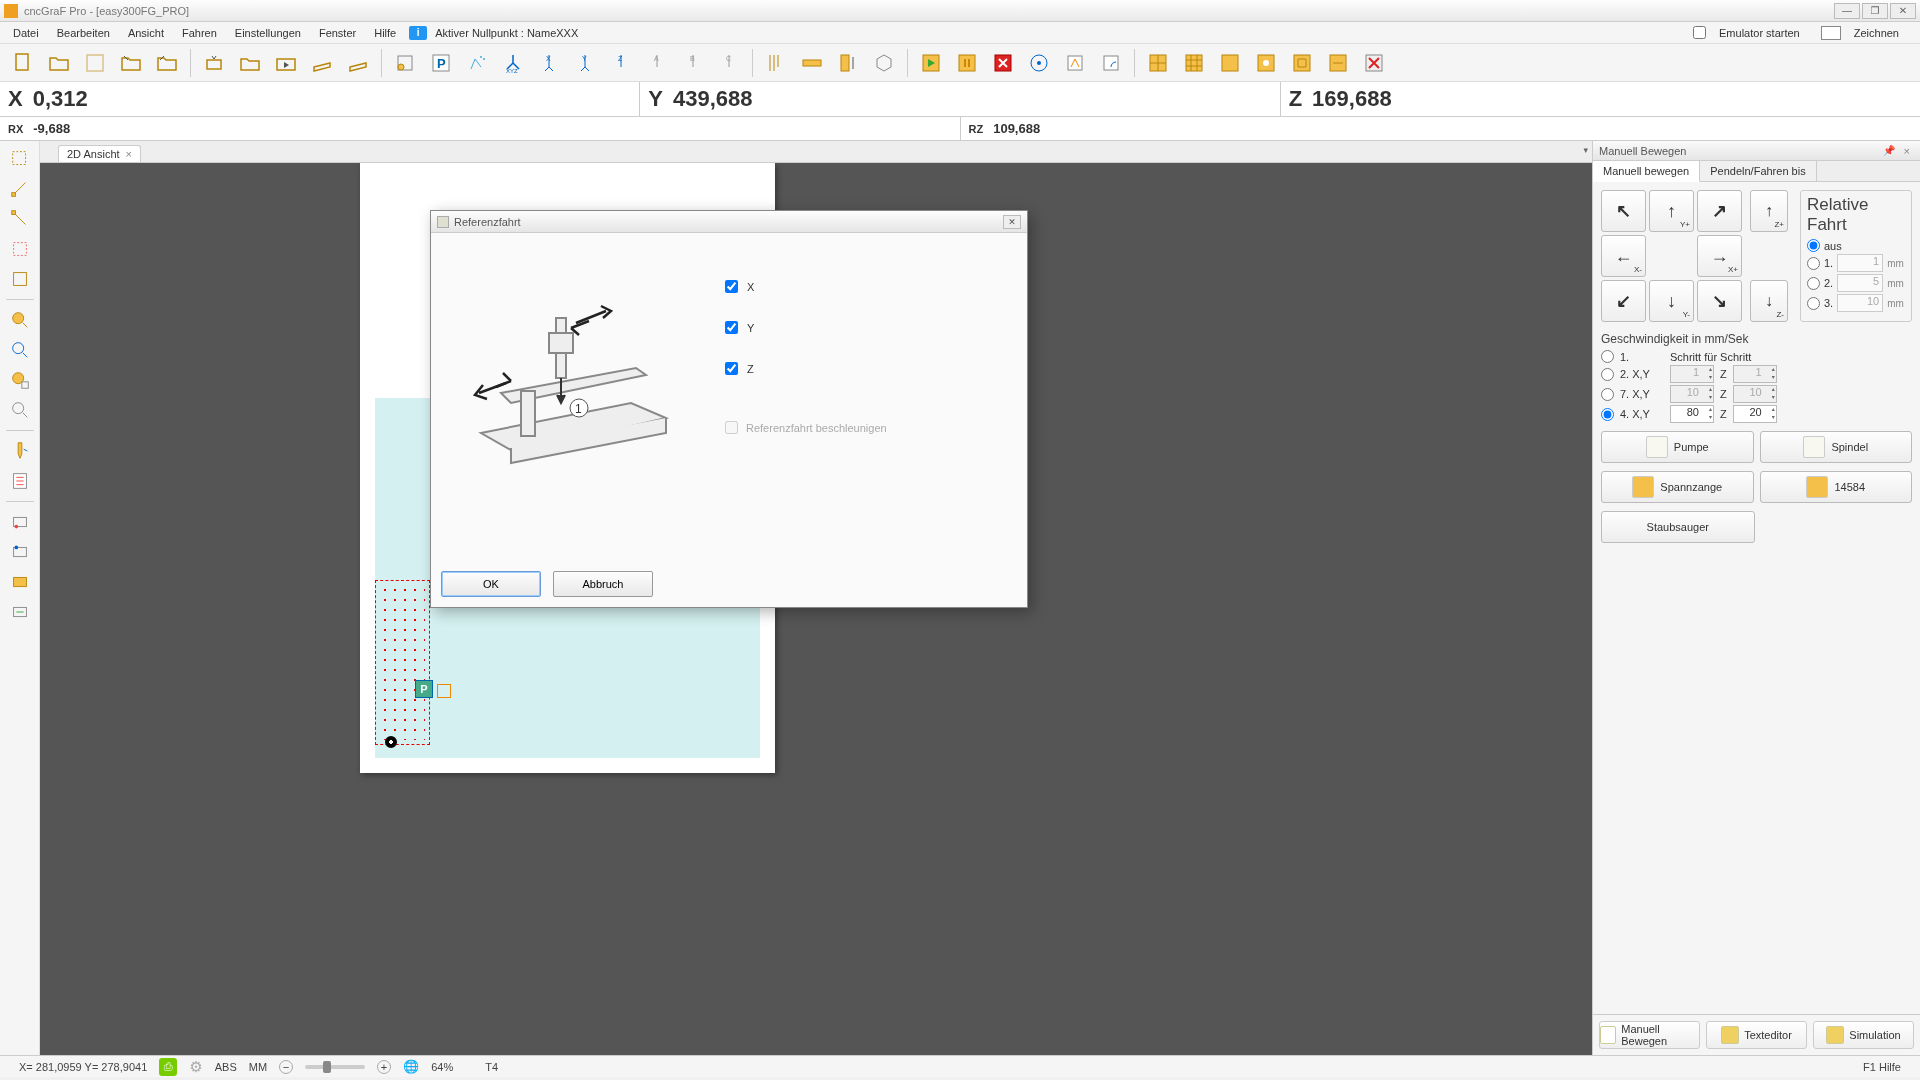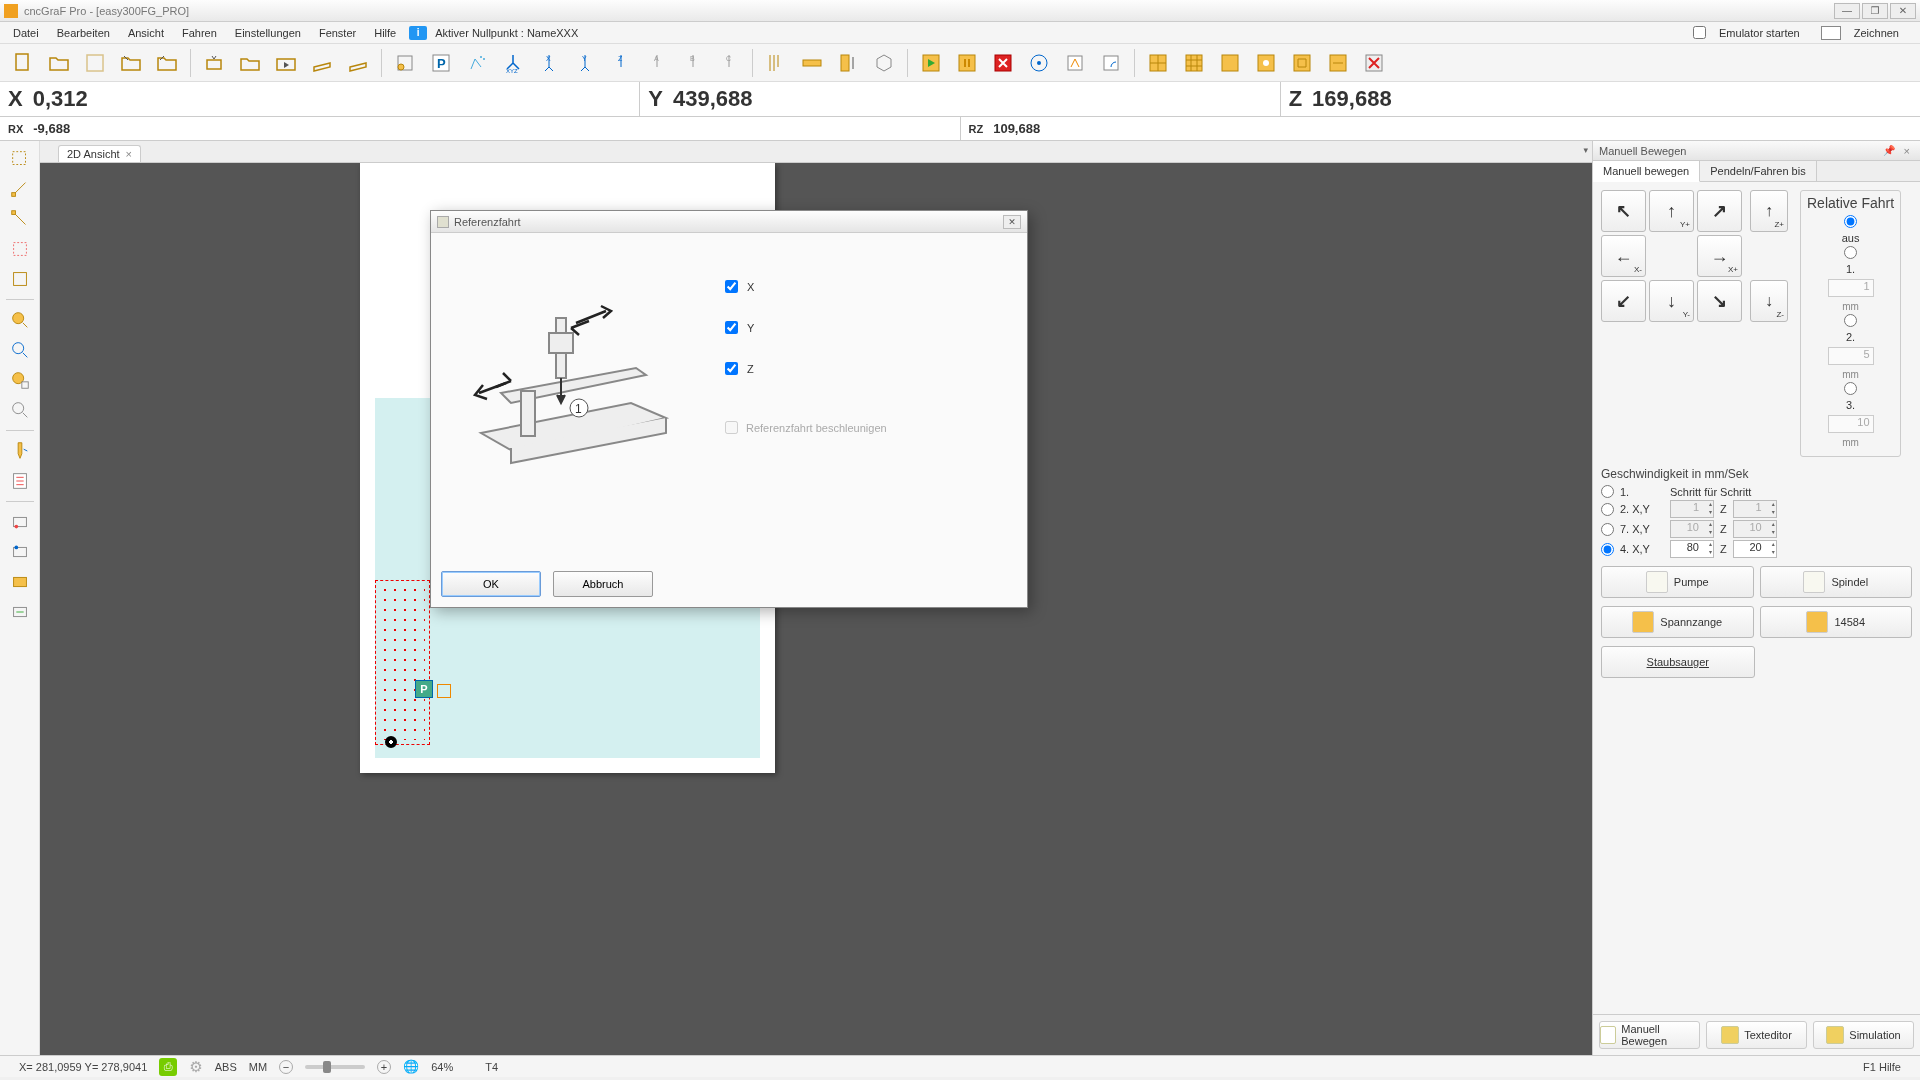--- a/index.html
+++ b/index.html
@@ -73,38 +73,38 @@
 
 .jogpad { display: flex; gap: 8px; }
 .joggrid { display: grid; grid-template-columns: repeat(3, 45px); grid-template-rows: repeat(3, 42px); gap: 3px; }
 .jogbtn { border: 1px solid #bbb; background: linear-gradient(#fff,#eee); border-radius: 3px; display: flex; align-items: center; justify-content: center; font-size: 18px; font-weight: bold; cursor: pointer; position: relative; }
 .jogbtn .sub { position: absolute; bottom: 2px; right: 3px; font-size: 8px; font-weight: normal; }
 .zcol { display: flex; flex-direction: column; gap: 3px; }
 .zbtn { width: 38px; height: 42px; border: 1px solid #bbb; background: linear-gradient(#fff,#eee); border-radius: 3px; display: flex; align-items: center; justify-content: center; font-size: 16px; position: relative; }
 .zbtn .sub { position: absolute; bottom: 2px; right: 3px; font-size: 8px; }
 
 .relgroup { border: 1px solid #ccc; border-radius: 3px; padding: 4px 6px 6px; margin-left: 4px; }
-.relgroup .gtitle { font-size: 14px; color: #444; margin-bottom: 4px; }
-.relrow { display: flex; align-items: center; gap: 4px; font-size: 11px; margin: 2px 0; flex-direction: column; }
+.relgroup .gtitle { font-size: 17px; color: #444; margin-bottom: 4px; }
+.relrow { display: flex; align-items: center; gap: 4px; font-size: 11px; margin: 2px 0; }
 .relrow input[type=radio] { margin: 0; }
 .relrow .numbox { width: 46px; height: 18px; border: 1px solid #ccc; background: #fafafa; text-align: right; padding: 0 3px; font-size: 11px; color: #aaa; }
 .relrow .unit { color: #888; font-size: 10px; }
 
 .section-label { font-size: 12px; color: #444; margin: 10px 0 4px; }
 .speedrow { display: flex; align-items: center; gap: 6px; font-size: 11px; margin: 2px 0; }
 .speedrow input[type=radio] { margin: 0; }
 .speedrow .sl { min-width: 44px; }
 .nb { width: 44px; height: 18px; border: 1px solid #bbb; text-align: right; padding: 0 14px 0 3px; font-size: 11px; position: relative; background: #fff; display: inline-block; }
 .nb.disabled { background: #f0f0f0; color: #aaa; }
 .nb::after { content: "▴\A▾"; white-space: pre; position: absolute; right: 1px; top: -1px; font-size: 6px; line-height: 8px; color: #666; }
 
 .outrow { display: flex; gap: 6px; margin-top: 8px; }
 .outbtn { flex: 1; height: 32px; border: 1px solid #bbb; background: linear-gradient(#fdfdfd,#ededed); border-radius: 3px; display: flex; align-items: center; justify-content: center; gap: 6px; font-size: 11px; }
 .outbtn .oi { width: 22px; height: 22px; border: 1px solid #ccc; background: #f8f8f0; border-radius: 2px; }
-.outbtn.wide { flex: 1; text-decoration: underline; }
+.outbtn.wide { flex: 1; }
 .panelbtns { display: flex; gap: 6px; padding: 6px; border-top: 1px solid #ccc; margin-top: auto; }
 .panelbtns .pb { flex: 1; height: 28px; border: 1px solid #ccc; background: linear-gradient(#fff,#eee); border-radius: 3px; display: flex; align-items: center; justify-content: center; gap: 5px; font-size: 11px; }
 .panelbtns .pb .pi { width: 18px; height: 18px; background: #f0d060; border: 1px solid #cc9; border-radius: 2px; }
 
 
 .statusbar { height: 22px; background: #f5f5f5; border-top: 1px solid #ccc; display: flex; align-items: center; padding: 0 19px; gap: 12px; font-size: 11px; color: #444; }
 .statusbar .sb-icon { width: 18px; height: 18px; border-radius: 3px; display: inline-flex; align-items: center; justify-content: center; }
 .statusbar .usb { background: #7c0; color: #fff; }
 .statusbar .gear { color: #aaa; font-size: 15px; }
 .statusbar .zoomslider { width: 60px; height: 4px; background: #ccc; position: relative; border-radius: 2px; }

